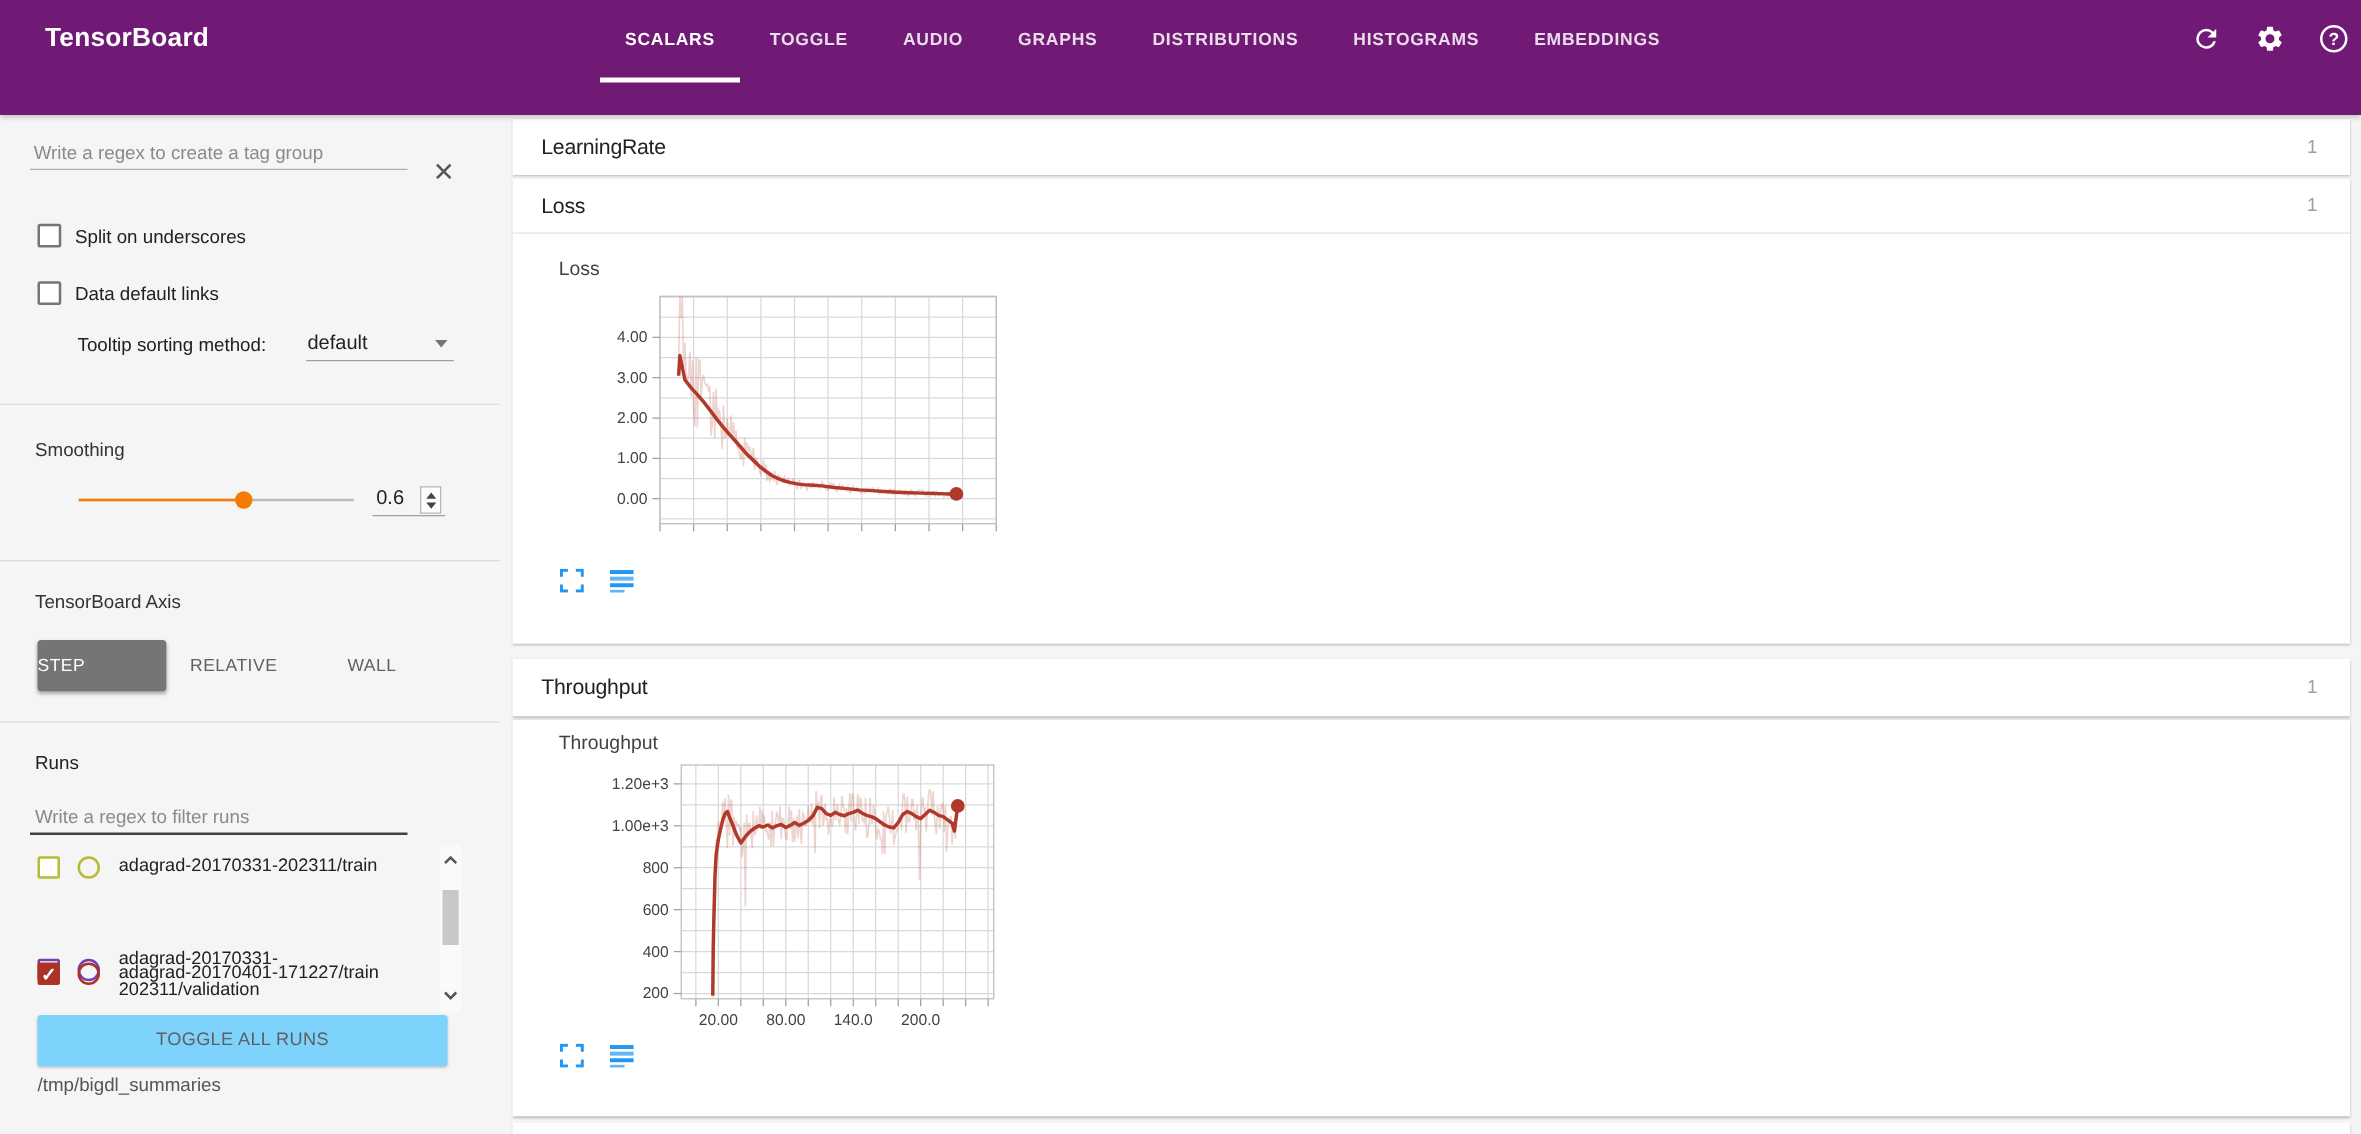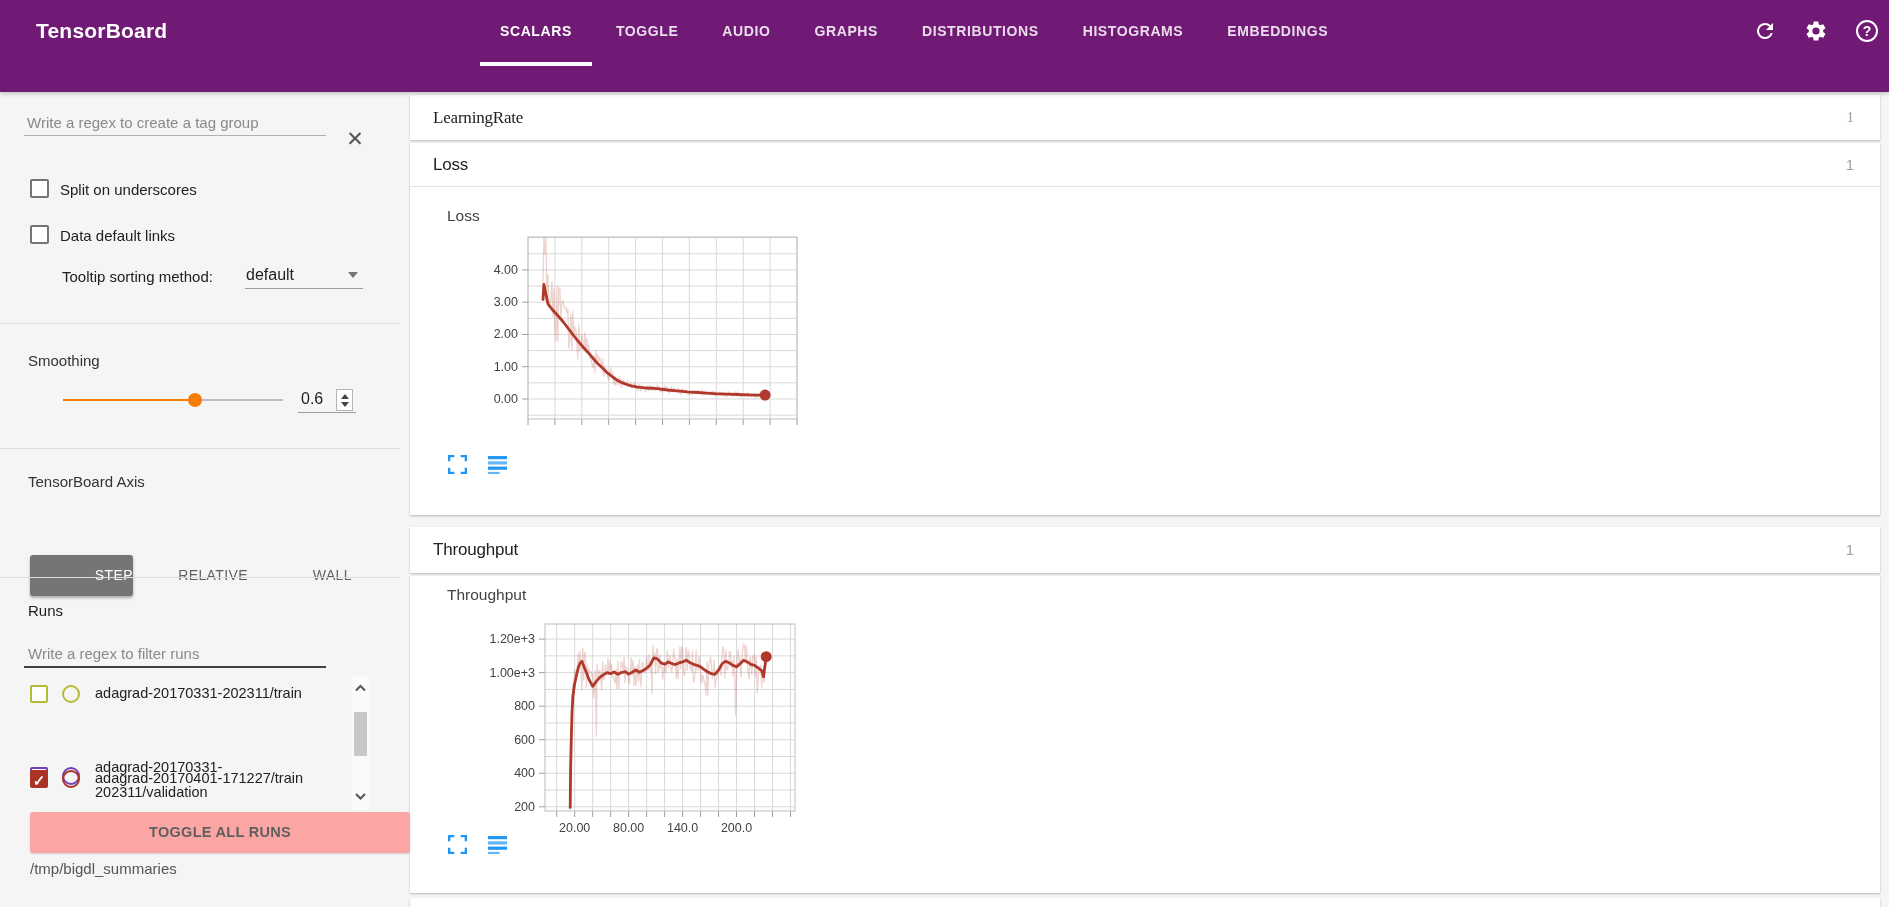--- a/index.html
+++ b/index.html
@@ -36,38 +36,38 @@
   .slider-track { position:absolute; height:2px; background:#bdbdbd; }
   .slider-fill  { position:absolute; height:2px; background:#f57c00; }
   .slider-knob  { position:absolute; width:14px; height:14px; border-radius:50%;
     background:#f57c00; cursor:pointer; }
   .spin { position:absolute; width:17px; height:22px; border:1px solid #b5b5b5;
     background:#fdfdfd; display:flex; flex-direction:column; align-items:center;
     justify-content:center; gap:3px; cursor:pointer; }
   .spin i { width:0; height:0; border-left:4px solid transparent; border-right:4px solid transparent; }
   .spin .up { border-bottom:5px solid #444; } .spin .dn { border-top:5px solid #444; }
   .axis-btn { position:absolute; height:41px; border-radius:3px; font-size:14px;
-    letter-spacing:.4px; color:#616161; text-align:right; line-height:41px; cursor:pointer;margin-top:43px; }
+    letter-spacing:.4px; color:#616161; text-align:left; line-height:41px; cursor:pointer; }
   .axis-btn.active { background:#757575; color:#fff; box-shadow:0 2px 3px rgba(0,0,0,.3); }
   .run-row { position:absolute; left:30px; cursor:pointer; }
   .run-cb { position:absolute; width:18px; height:18px; border-radius:2px; background:#fff; }
   .run-cb .mark { display:none; color:#fff; font-size:15px; line-height:18px;
     text-align:center; font-weight:bold; }
   .run-cb.checked .mark { display:block; }
   .run-radio { position:absolute; left:32px; width:18px; height:18px; border-radius:50%;
     background:transparent; }
   .run-label { position:absolute; left:65px; font-size:14.5px; color:#212121; line-height:25px; }
   .vscroll { position:absolute; left:352px; top:0px; width:17px; height:134px; background:#fafafa; }
   .vscroll .thumb { position:absolute; left:2px; top:36px; width:13px; height:44px; background:#c8c8c8; }
   .chev { position:absolute; left:2px; width:13px; height:13px; }
   .chev svg { display:block; }
-  .toggle-btn { position:absolute; left:30px; top:740px; width:380px; height:41px;
-    background:#fca5a5; border-radius:3px; color:#5f5f5f; font-size:14.5px;
+  .toggle-btn { position:absolute; left:30px; top:740px; width:328px; height:41px;
+    background:#7dd3fc; border-radius:3px; color:#5f5f5f; font-size:14.5px;
     text-align:center; line-height:41px; letter-spacing:.3px; cursor:pointer;
-    box-shadow:0 1px 2px rgba(0,0,0,.18); z-index:5;font-weight:bold; }
+    box-shadow:0 1px 2px rgba(0,0,0,.18); z-index:5; }
   .logdir { position:absolute; left:30px; top:788px; font-size:15px; color:#555; }
   .runs-viewport { position:absolute; left:0; top:604px; width:400px; height:140px; overflow:hidden; }
 
   .side-label { position:absolute; font-size:15px; color:#333; }
 
   
   .main { position:absolute; left:410px; top:72px; width:1479px; height:835px; }
   .card { position:absolute; left:0; width:1470px; background:#fff;
     box-shadow:0 1px 2px rgba(0,0,0,.25); }
   .sec-title { position:absolute; left:23px; font-size:17px; color:#212121;
@@ -195,21 +195,21 @@
       </div>
     </div>
   </div>
 
   <div class="toggle-btn">TOGGLE ALL RUNS</div>
   <div class="logdir">/tmp/bigdl_summaries</div>
 </div>
 
 <div class="main">
 
-  <div class="card" style="top:23px; height:45px;font-family:Liberation Serif, serif;">
+  <div class="card" style="top:23px; height:45px;">
     <div class="sec-title" style="top:13px;">LearningRate</div>
     <div class="sec-count" style="top:14px;">1</div>
   </div>
 
   <div class="card" style="top:71px; height:372px;">
     <div style="position:absolute; left:0; top:0; width:100%; height:44px; border-bottom:1px solid #e3e3e3;">
       <div class="sec-title" style="top:12px;">Loss</div>
       <div class="sec-count" style="top:13px;">1</div>
     </div>
     <div class="chart-title" style="left:37px; top:64px;">Loss</div>
@@ -280,21 +280,21 @@
     </div>
   </div>
 
   <div class="card" style="top:455px; height:46px;">
     <div class="sec-title" style="top:13px;">Throughput</div>
     <div class="sec-count" style="top:14px;">1</div>
   </div>
 
   <div class="card" style="top:504px; height:317px;">
     <div class="chart-title" style="left:37px; top:10px;">Throughput</div>
-    <div style="position:absolute; left:50px; top:42px;"><svg width="345" height="225">
+    <div style="position:absolute; left:50px; top:30px;"><svg width="345" height="225">
           <line x1="96.69064748201438" y1="6" x2="96.69064748201438" y2="193" stroke="#d9d9d9" stroke-width="1"></line>
           <line x1="96.69064748201438" y1="193" x2="96.69064748201438" y2="199" stroke="#9e9e9e" stroke-width="1"></line>
           <line x1="114.67625899280576" y1="6" x2="114.67625899280576" y2="193" stroke="#d9d9d9" stroke-width="1"></line>
           <line x1="114.67625899280576" y1="193" x2="114.67625899280576" y2="199" stroke="#9e9e9e" stroke-width="1"></line>
           <line x1="132.66187050359713" y1="6" x2="132.66187050359713" y2="193" stroke="#d9d9d9" stroke-width="1"></line>
           <line x1="132.66187050359713" y1="193" x2="132.66187050359713" y2="199" stroke="#9e9e9e" stroke-width="1"></line>
           <line x1="150.6474820143885" y1="6" x2="150.6474820143885" y2="193" stroke="#d9d9d9" stroke-width="1"></line>
           <line x1="150.6474820143885" y1="193" x2="150.6474820143885" y2="199" stroke="#9e9e9e" stroke-width="1"></line>
           <line x1="168.63309352517985" y1="6" x2="168.63309352517985" y2="193" stroke="#d9d9d9" stroke-width="1"></line>
           <line x1="168.63309352517985" y1="193" x2="168.63309352517985" y2="199" stroke="#9e9e9e" stroke-width="1"></line>

